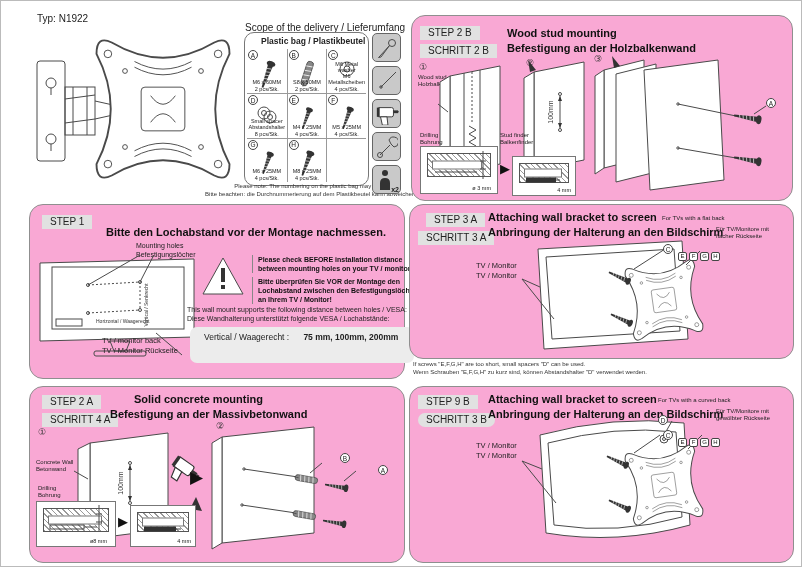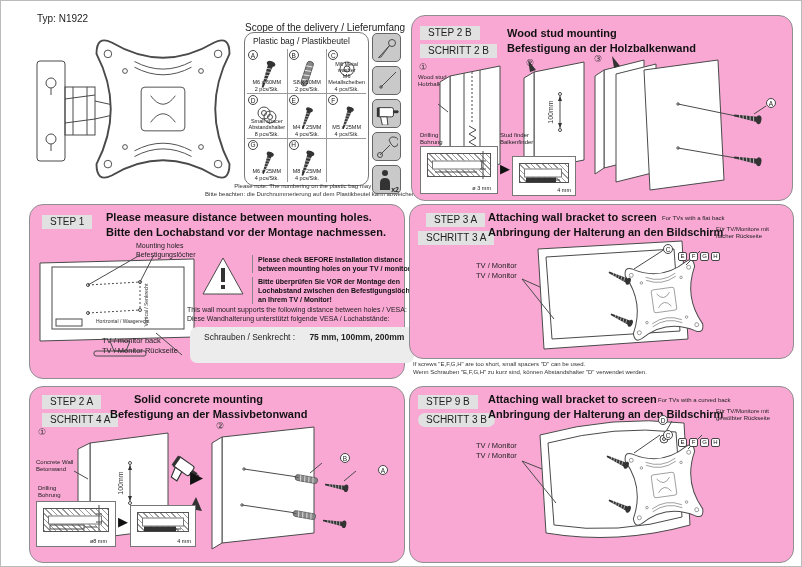--- a/index.html
+++ b/index.html
@@ -20,21 +20,21 @@
   .fignum{position:absolute;font-size:9px;color:#333;}
   .arr{position:absolute;color:#111;font-size:13px;line-height:1;}
   .art line,.art path,.art rect,.art circle,.art ellipse,.art polygon,.art polyline{fill:none;stroke:#4a4a4a;stroke-width:1;}
   .art .dk{fill:#333;stroke:none;}
   .art .wh{fill:#fff;}
   .art text{fill:#333;stroke:none;font-family:"Liberation Sans","DejaVu Sans",sans-serif;}
   .tool{width:27px;height:27px;background:#c9c9c9;border:1px solid #666;border-radius:5px;
         margin-bottom:4px;display:flex;align-items:center;justify-content:center;position:relative;}
   .tool span{position:absolute;right:1px;bottom:0;font-size:7px;font-weight:bold;color:#222;}
   .bagbox{position:absolute;left:243px;top:31px;width:123px;height:152px;border:1px solid #777;border-radius:10px;background:#fff;}
-  .bagtitle{position:absolute;left:8px;top:3px;font-size:8.5px;font-weight:normal;}
+  .bagtitle{position:absolute;left:16px;top:3px;font-size:8.5px;font-weight:bold;}
   .baggrid{position:absolute;left:2px;top:16px;width:119px;height:133px;display:grid;
            grid-template-columns:1fr 1fr 1fr;grid-template-rows:1fr 1fr 1fr;}
   .cell{position:relative;border-left:1px solid #999;border-top:1px solid #999;padding:1px;overflow:hidden;}
   .cell.c0{border-left:none;} .cell.r0{border-top:none;}
   .cell .pl{position:absolute;left:1px;top:1px;}
   .cell .icon{position:absolute;left:50%;top:11px;transform:translateX(-50%);}
   .cell .pd{position:absolute;left:0;right:0;bottom:8px;text-align:center;font-size:5.5px;line-height:1.1;color:#222;}
   .cell .pq{position:absolute;left:0;right:0;bottom:1px;text-align:center;font-size:5.5px;color:#222;}
   .drillwrap{position:absolute;border:1px solid #777;background:#fff;}
   .hatch{position:absolute;left:6px;top:6px;right:6px;background:repeating-linear-gradient(45deg,#999 0,#999 1px,#fff 1px,#fff 4px);border:1px solid #555;}
@@ -327,21 +327,20 @@
               <line x1="31" y1="3.5" x2="35" y2="3.5"></line>
             </svg></div>
         </div>
       <span class="dimlabel" style="right:4px;bottom:2px;">4 mm</span>
     </div>
   </div>
 
   <div class="panel" style="left:28px;top:203px;width:374px;height:173px;">
     <div class="badge" style="left:12px;top:10px;">STEP 1</div>
     <div class="badge" style="left:12px;top:28px;margin-top:40px;">SCHRITT 1</div>
-    <div class="titleb" style="left:76px;top:6px;">Please measure distance between mounting holes.</div>
     <div class="titleb" style="left:76px;top:21px;">Bitte den Lochabstand vor der Montage nachmessen.</div>
     <div class="abs sm7" style="left:106px;top:37px;">
       <span>Mounting holes</span><br>
       <span>Befestigungslöcher</span>
     </div>
     <svg class="abs art" style="left:6px;top:50px;" width="168" height="112" viewBox="0 0 168 112">
       <polygon points="4,8 158,4 158,82 4,86" class="wh"></polygon>
       <rect x="16" y="12" width="132" height="62" class="wh"></rect>
       <circle cx="52" cy="30" r="1.5"></circle>
         <circle cx="104" cy="27" r="1.5"></circle>
@@ -366,21 +365,21 @@
     <svg class="abs art" style="left:170px;top:50px;" width="46" height="42" viewBox="0 0 46 42">
       <polygon points="23,3 43,39 3,39" class="wh" stroke-width="1.6"></polygon>
       <rect x="21" y="13" width="4" height="14" class="dk"></rect>
       <rect x="21" y="30" width="4" height="4" class="dk"></rect>
     </svg>
     <div class="warn-en" style="left:222px;top:50px;width:172px;border-left:1px solid #888;padding-left:5px;">Please check BEFORE installation distance between mounting holes on your TV / monitor!</div>
     <div class="warn-de" style="left:222px;top:72px;width:172px;border-left:1px solid #888;padding-left:5px;">Bitte überprüfen Sie VOR der Montage den Lochabstand zwischen den Befestigungslöchern an Ihrem TV / Monitor!</div>
     <div class="abs sm7 nw" style="left:157px;top:101px;">This wall mount supports the following distance between holes / VESA:</div>
     <div class="abs sm7 nw" style="left:157px;top:110px;">Diese Wandhalterung unterstützt folgende VESA / Lochabstände:</div>
     <div class="vesabox" style="left:160px;top:122px;width:224px;height:36px;padding:5px 0 0 14px;box-sizing:border-box;">
-      <div class="vesarow"><span>Schrauben / Senkrecht :</span>&nbsp;&nbsp;&nbsp;&nbsp;&nbsp;&nbsp;<b>75 mm, 100mm, 200mm</b></div>
+      <div class="vesarow"><span>Vertical / Waagerecht :</span>&nbsp;&nbsp;&nbsp;&nbsp;&nbsp;&nbsp;<b>75 mm, 100mm, 200mm</b></div>
     </div>
   </div>
 
   <div class="panel" style="left:408px;top:203px;width:383px;height:153px;">
     <div class="badge" style="left:16px;top:8px;">STEP 3 A</div>
     <div class="badge" style="left:8px;top:26px;">SCHRITT 3 A</div>
     <div class="titleb" style="left:78px;top:6px;">Attaching wall bracket to screen</div>
     <div class="abs sm nw" style="left:252px;top:10px;">For TVs with a flat back</div>
     <div class="titleb" style="left:78px;top:21px;">Anbringung der Halterung an den Bildschirm</div>
     <div class="abs sm" style="left:306px;top:21px;width:72px;">Für TV/Monitore mit flacher Rückseite</div>

